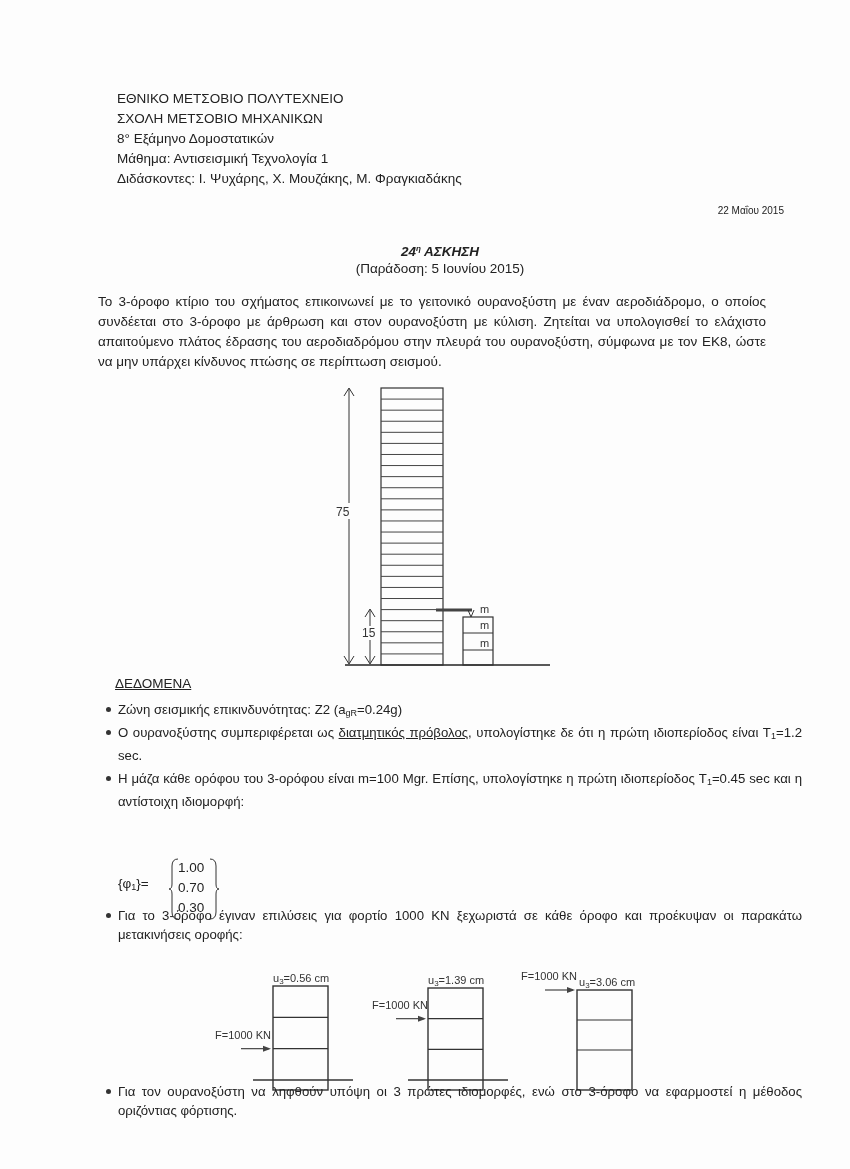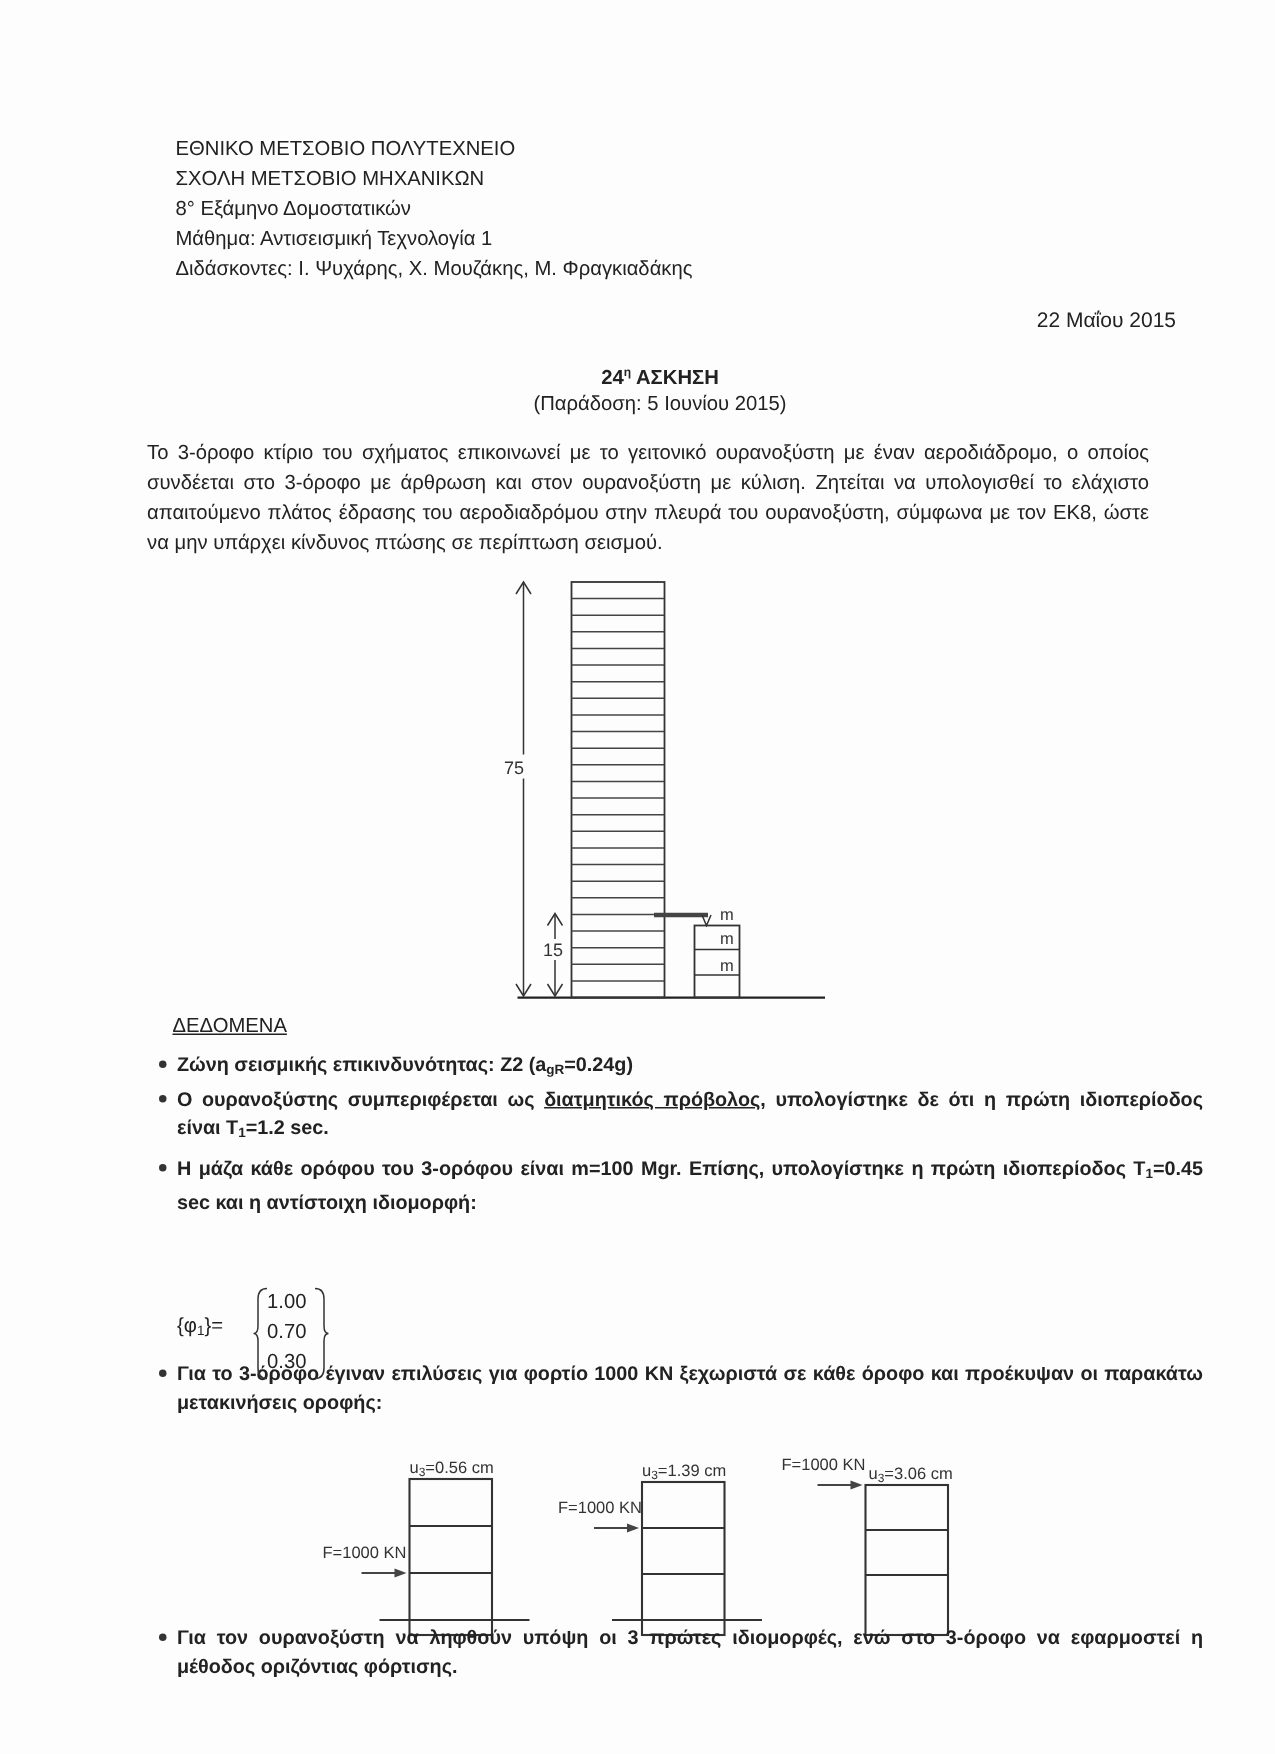--- a/index.html
+++ b/index.html
@@ -2,28 +2,28 @@
 <html><head>
 <meta charset="utf-8">
 <style>
   html, body { margin: 0; padding: 0; }
   body {
     width: 850px; height: 1169px; background: #fdfdfd; position: relative; overflow: hidden;
     font-family: "Liberation Sans", sans-serif; color: #222;
   }
   .abs { position: absolute; }
   .header-line { font-size: 13.5px; line-height: 20px; left: 117px; }
-  .date { right: 66px; top: 205px; font-size: 14px; }
+  .date { right: 66px; top: 205px; font-size: 10px; }
   .title { left: 0; width: 880px; text-align: center; font-size: 13.5px; }
-  .title b { font-weight: bold; }
+  .title b { font-weight: bold; font-style: italic; }
   .intro {
     left: 98px; width: 668px; top: 292px; font-size: 13.5px; line-height: 20px; text-align: justify;
   }
   .section-head { left: 115px; top: 676px; font-size: 13.5px; text-decoration: underline; }
-  ul.items { position: absolute; left: 100px; top: 700px; width: 684px; margin: 0; padding: 0 0 0 18px; list-style: none; font-size: 13.2px; font-weight: bold; }
+  ul.items { position: absolute; left: 100px; top: 700px; width: 684px; margin: 0; padding: 0 0 0 18px; list-style: none; font-size: 13.2px; }
   ul.items li { position: relative; line-height: 19px; }
   ul.items li::before {
     content: ""; position: absolute; left: -12px; top: 7px; width: 5px; height: 5px; border-radius: 50%; background: #333;
   }
   .just { text-align: justify; }
   .u { text-decoration: underline; }
   sub { font-size: 9px; vertical-align: -2px; }
   .matrix { position: absolute; left: 118px; top: 858px; font-size: 13.5px; }
   .matrix .lhs { position: absolute; left: 0; top: 18px; white-space: nowrap; }
   .matrix .vec { position: absolute; left: 60px; top: 0; line-height: 20px; }

